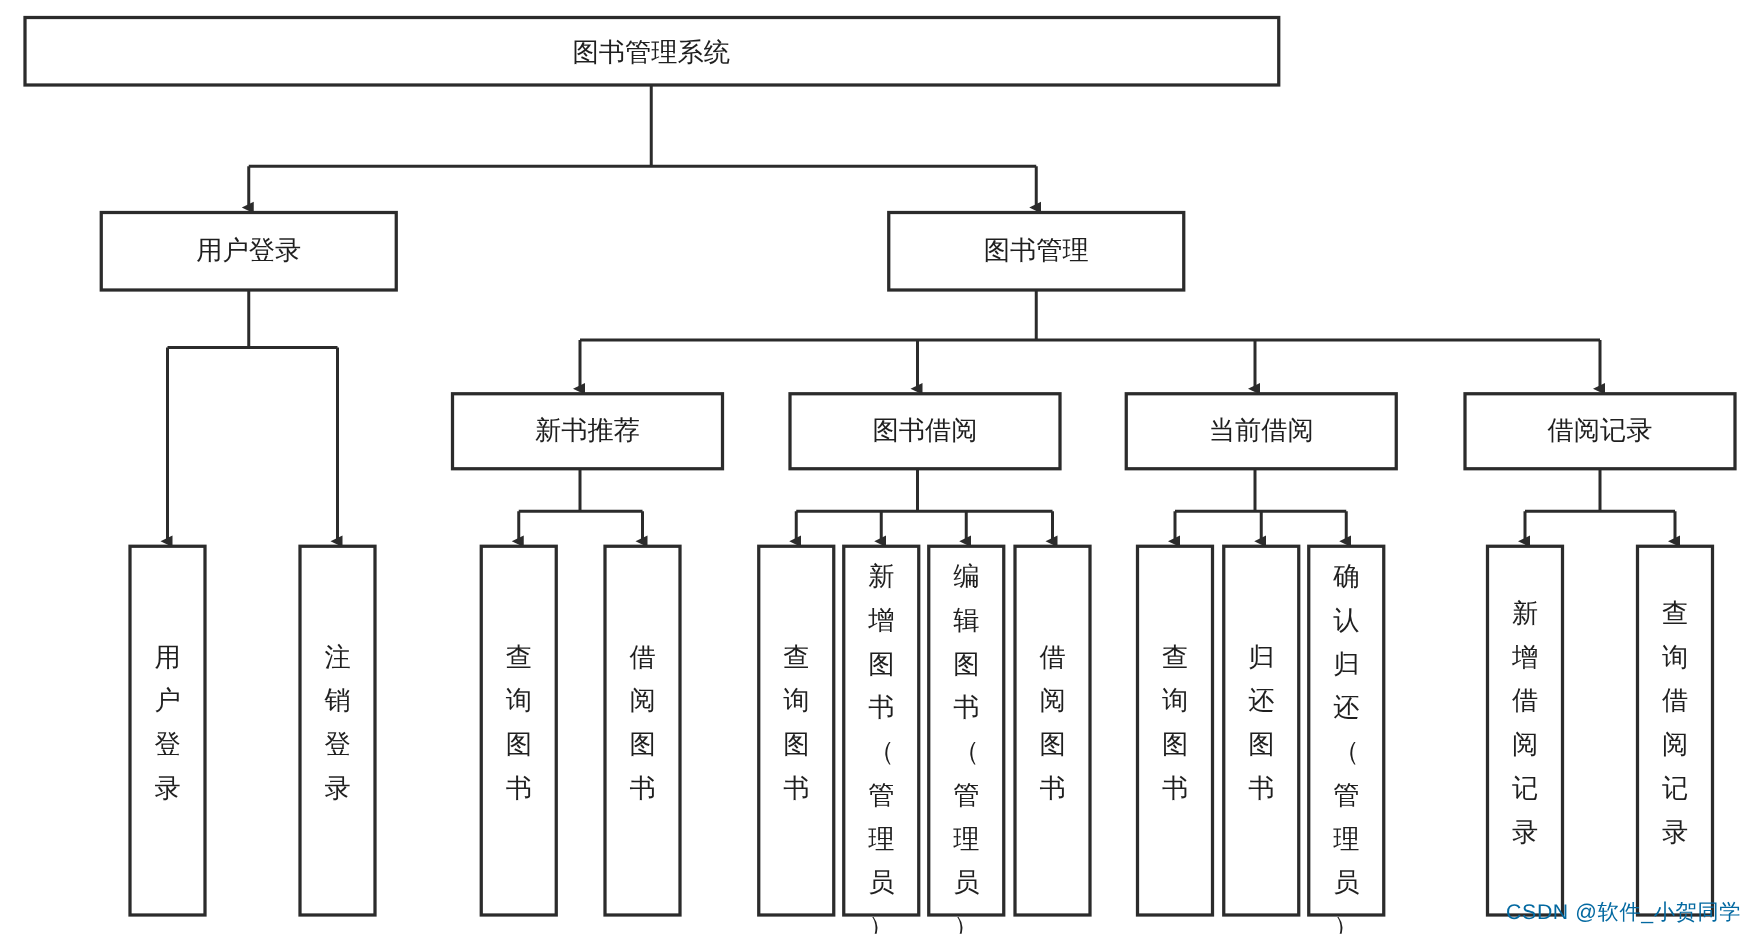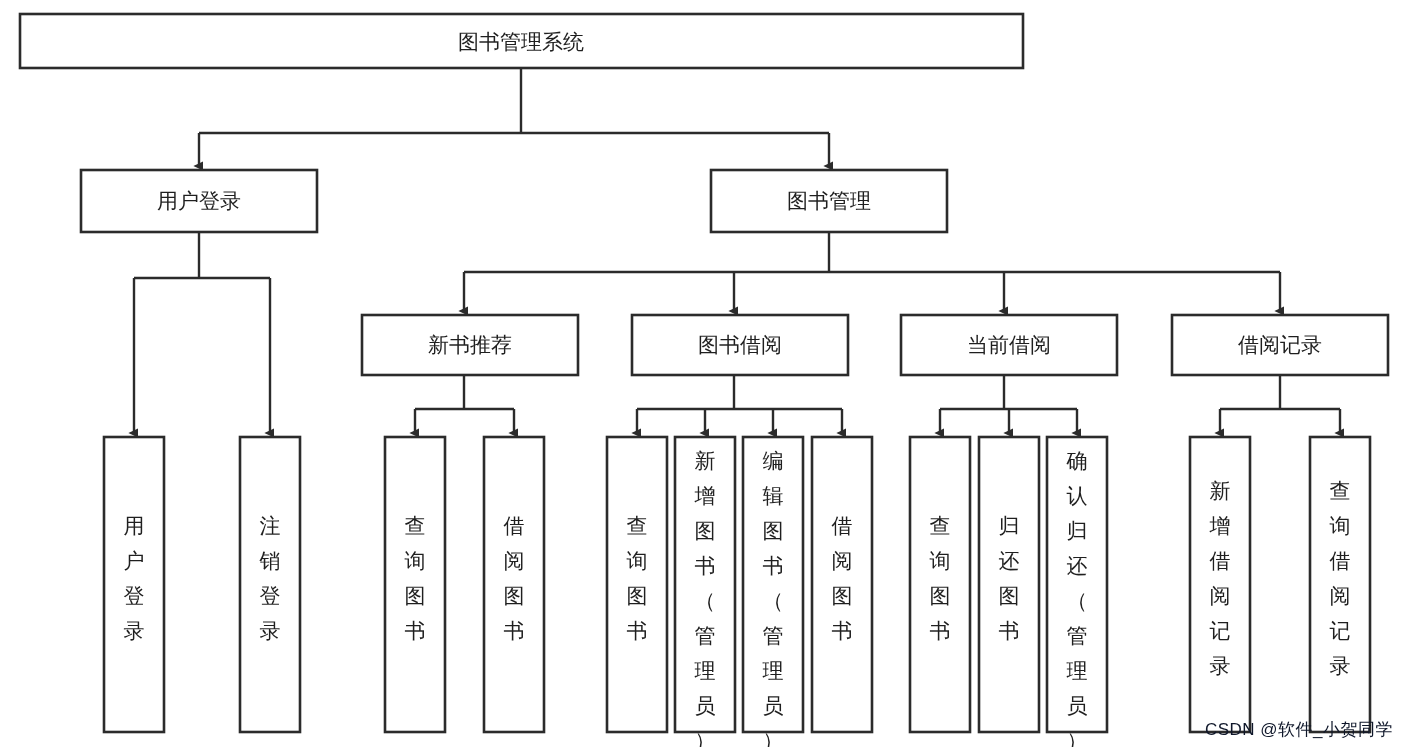--- a/index.html
+++ b/index.html
@@ -42,21 +42,21 @@
     stroke: #2b2b2b;
     stroke-width: 2.4;
     fill: none;
   }
   .watermark {
     position: absolute;
     right: 12px;
     bottom: 6px;
     font-family: "Liberation Sans", "DejaVu Sans", sans-serif;
     font-size: 17px;
-    color: #0f172a;
+    color: #0369a1;
     white-space: nowrap;
     letter-spacing: 0.5px;
     pointer-events: none;
   }
 </style>
 </head>
 <body>
 
 <svg id="diagram" viewBox="0 0 1405 747" xmlns="http://www.w3.org/2000/svg">
   <defs>

